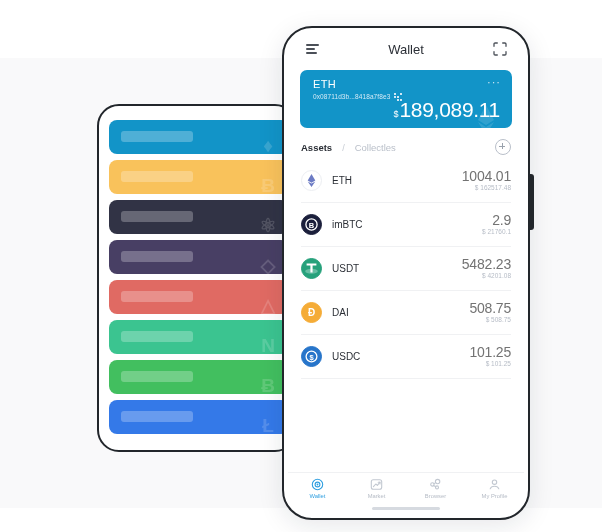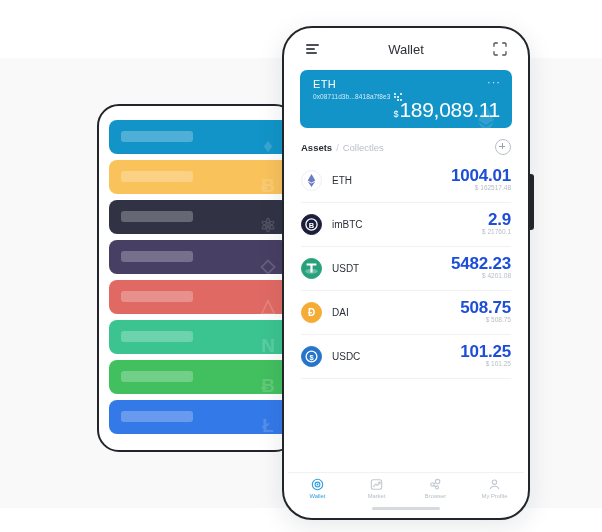--- a/index.html
+++ b/index.html
@@ -227,21 +227,21 @@
   #balance-amount { font-size: 21px; letter-spacing: -0.3px; }
 
   
   #assets-tabrow {
     margin: 10px 13px 0 13px;
     display: flex;
     align-items: center;
     justify-content: space-between;
     height: 18px;
   }
-  #assets-tabs { display: flex; align-items: baseline; gap: 4px; }
+  #assets-tabs { display: flex; align-items: baseline; gap: 10px; }
   #tab-assets { font-size: 9.5px; color: #2b2f36; font-weight: bold; cursor: pointer; }
   #tab-sep { font-size: 9px; color: #c7ccd4; }
   #tab-collectibles { font-size: 9.5px; color: #b9bfc9; cursor: pointer; }
   #add-asset-button {
     width: 14px; height: 14px;
     border: 1px solid #b9bfc9;
     border-radius: 50%;
     position: relative;
     cursor: pointer;
   }
@@ -275,23 +275,23 @@
     overflow: hidden;
   }
   .asset-name {
     margin-left: 10px;
     font-size: 10px;
     color: #2b2f36;
     flex: 1 1 auto;
   }
   .asset-values { text-align: right; }
   .asset-amount {
-    font-size: 17px;
-    color: #1d4ed8;
-    font-weight: bold;
+    font-size: 14px;
+    color: #737373;
+    font-weight: normal;
     letter-spacing: -0.2px;
     line-height: 14px;
   }
   .asset-fiat {
     font-size: 6.5px;
     color: #b6bcc6;
     line-height: 10px;
   }
 
   

